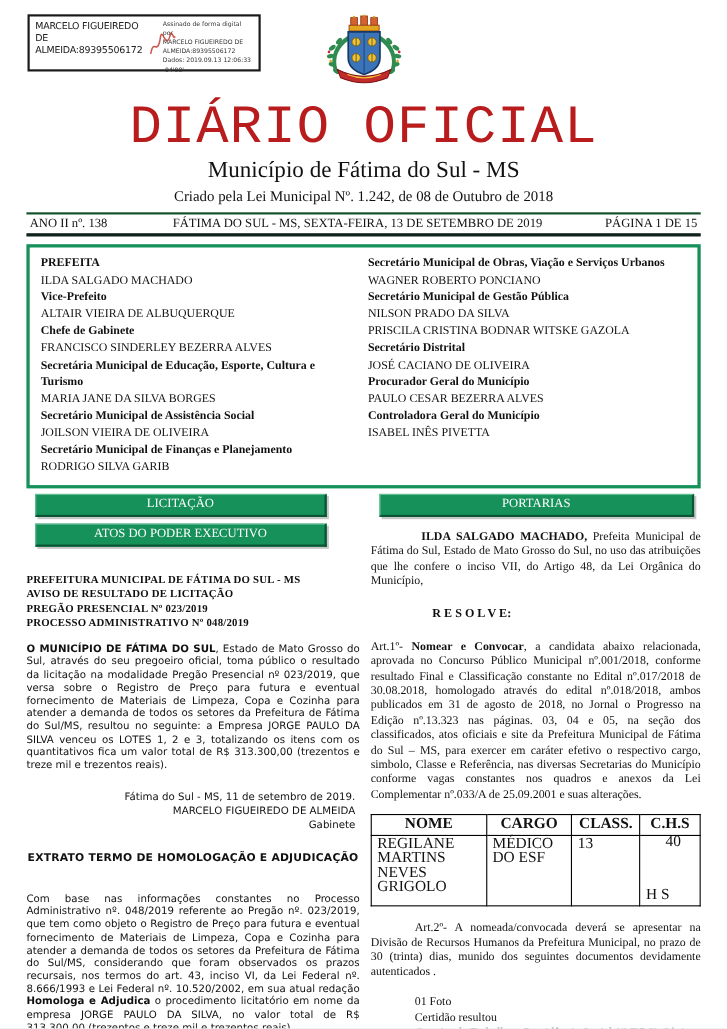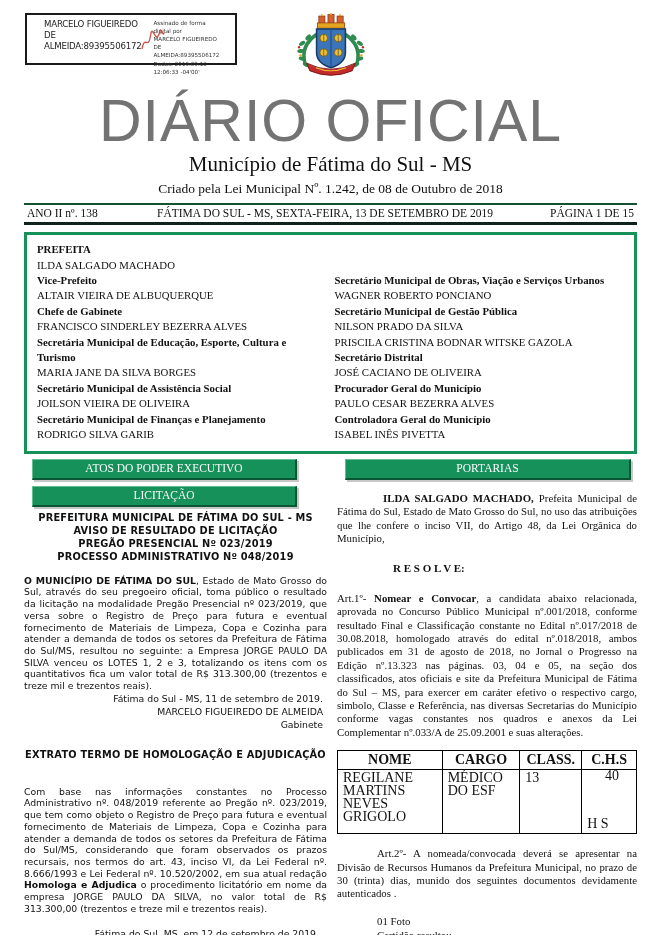--- a/index.html
+++ b/index.html
@@ -14,43 +14,43 @@
     color:#111;
     font-family:"Liberation Serif", serif;
   }
 
   
   .sigbox {
     position:absolute; left:25px; top:13px;
     width:212px; height:52px;
     border:2px solid #1a1a1a;
     display:flex;
-    padding:4px 17px;
+    padding:4px 5px;
     background:#fff;
     font-family:"DejaVu Sans", sans-serif;
   }
   .sig-left {
     width:104px; font-size:8.6px; line-height:1.3; color:#222;
     letter-spacing:-0.2px;
   }
   .sig-right {
     position:relative; flex:1; padding-left:12px;
     font-size:5.6px; line-height:1.45; color:#333;
   }
   .sig-right svg { position:absolute; left:-2px; top:4px; }
 
   
   .crest { display:block; margin:0 auto; }
 
   
   .masthead { text-align:center; }
   .mast-title {
-    font-size:59px; line-height:1.0; letter-spacing:1px;
-    font-weight:normal; color:#737373; margin-top:2px;
-    font-family:Liberation Sans, sans-serif;
+    font-size:49px; line-height:1.0; letter-spacing:1px;
+    font-weight:normal; color:#b91c1c; margin-top:2px;
+    font-family:Liberation Mono, monospace;
   }
   .mast-sub { font-size:21px; line-height:1.15; margin-top:1px; }
   .mast-created { font-size:13.5px; margin-top:5px; }
 
   
   .dateline {
     margin-top:6px;
     border-top:2px solid #14532d;
     border-bottom:3px solid #10231a;
     display:flex; align-items:center;
@@ -61,21 +61,20 @@
   .dateline .dl-center { flex:1; text-align:left; }
   .dateline .dl-right { width:92px; text-align:right; }
 
   
   .officials {
     margin-top:7px;
     border:3px solid #16915A;
     display:flex;
     padding:7px 10px 9px 10px;
     gap:8px;
-    align-items:flex-end;
   }
   .off-col { flex:1; font-size:10.8px; line-height:15.4px; }
   .off-role { font-weight:bold; }
   .off-name { font-weight:normal; }
 
   
   .content { display:flex; margin-top:5px; gap:10px; }
   .col-left  { width:303px; }
   .col-right { width:300px; }
 
@@ -91,23 +90,24 @@
     box-shadow:2px 2px 0 rgba(130,130,130,0.45);
     font-family:"Liberation Serif", serif;
   }
   .col-left .banner { margin-left:8px; margin-right:30px; }
   .col-right .banner { margin-left:8px; margin-right:6px; }
   .banner + .banner { margin-top:6px; }
 
   
   .sans { font-family:"DejaVu Sans", sans-serif; }
   .lic-heading {
-    margin-top:4px; text-align:center;
+    margin-top:24px; text-align:left;
     font-size:9.8px; font-weight:bold; line-height:13px;
     letter-spacing:0.2px;
+    font-family:Liberation Serif, serif;
   }
   .lic-p {
     margin-top:12px; text-align:justify;
     font-size:9.3px; line-height:11.7px;
   }
   .lic-right { text-align:right; font-size:9.3px; line-height:13px; padding-right:4px; }
   .extrato {
     margin-top:18px; text-align:center;
     font-size:9.8px; font-weight:bold; letter-spacing:0.2px;
   }
@@ -246,33 +246,33 @@
       <div class="off-role">Procurador Geral do Município</div>
       <div class="off-name">PAULO CESAR BEZERRA ALVES</div>
       <div class="off-role">Controladora Geral do Município</div>
       <div class="off-name">ISABEL INÊS PIVETTA</div>
     </div>
   </div>
 
   <div class="content">
 
     <div class="col-left">
+      <div class="banner">LICITAÇÃO</div>
       <div class="banner">ATOS DO PODER EXECUTIVO</div>
-      <div class="banner">LICITAÇÃO</div>
 
       <div class="lic-heading sans">
         <div>PREFEITURA MUNICIPAL DE FÁTIMA DO SUL - MS</div>
         <div>AVISO DE RESULTADO DE LICITAÇÃO</div>
         <div>PREGÃO PRESENCIAL Nº 023/2019</div>
         <div>PROCESSO ADMINISTRATIVO Nº 048/2019</div>
       </div>
 
       <p class="lic-p sans"><b>O MUNICÍPIO DE FÁTIMA DO SUL</b><span>, Estado de Mato Grosso do Sul, através do seu pregoeiro oficial, toma público o resultado da licitação na modalidade Pregão Presencial nº 023/2019, que versa sobre o Registro de Preço para futura e eventual fornecimento de Materiais de Limpeza, Copa e Cozinha para atender a demanda de todos os setores da Prefeitura de Fátima do Sul/MS, resultou no seguinte: a Empresa JORGE PAULO DA SILVA venceu os LOTES 1, 2 e 3, totalizando os itens com os quantitativos fica um valor total de R$ 313.300,00 (trezentos e treze mil e trezentos reais).</span></p>
 
-      <div class="lic-right sans" style="margin-top:0;">
+      <div class="lic-right sans" style="margin-top:16px;">
         <div>Fátima do Sul - MS, 11 de setembro de 2019.</div>
         <div>MARCELO FIGUEIREDO DE ALMEIDA</div>
         <div>Gabinete</div>
       </div>
 
       <div class="extrato sans">EXTRATO TERMO DE HOMOLOGAÇÃO E ADJUDICAÇÃO</div>
 
       <p class="lic-p sans" style="margin-top:26px;"><span>Com base nas informações constantes no Processo Administrativo nº. 048/2019 referente ao Pregão nº. 023/2019, que tem como objeto o Registro de Preço para futura e eventual fornecimento de Materiais de Limpeza, Copa e Cozinha para atender a demanda de todos os setores da Prefeitura de Fátima do Sul/MS, considerando que foram observados os prazos recursais, nos termos do art. 43, inciso VI, da Lei Federal nº. 8.666/1993 e Lei Federal nº. 10.520/2002, em sua atual redação </span><b>Homologa e Adjudica</b><span> o procedimento licitatório em nome da empresa JORGE PAULO DA SILVA, no valor total de R$ 313.300,00 (trezentos e treze mil e trezentos reais).</span></p>
 
       <div class="lic-date2 sans">Fátima do Sul, MS, em 12 de setembro de 2019.</div>

